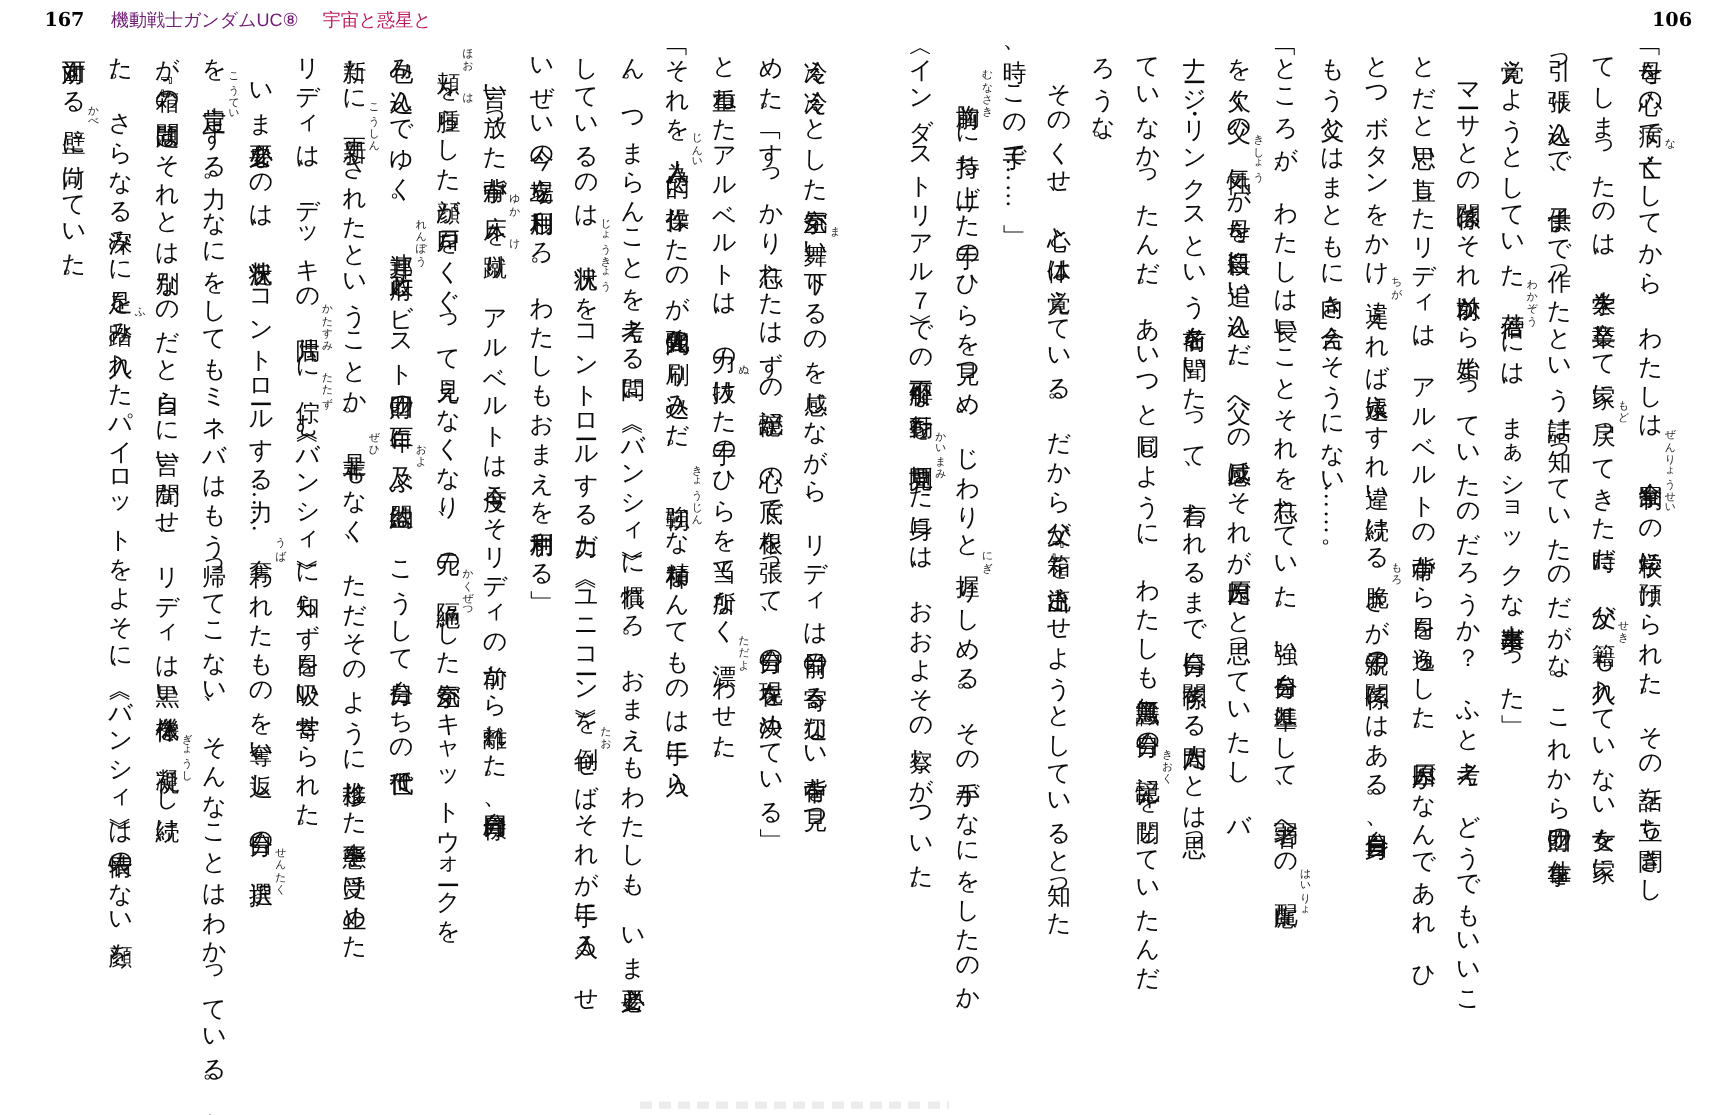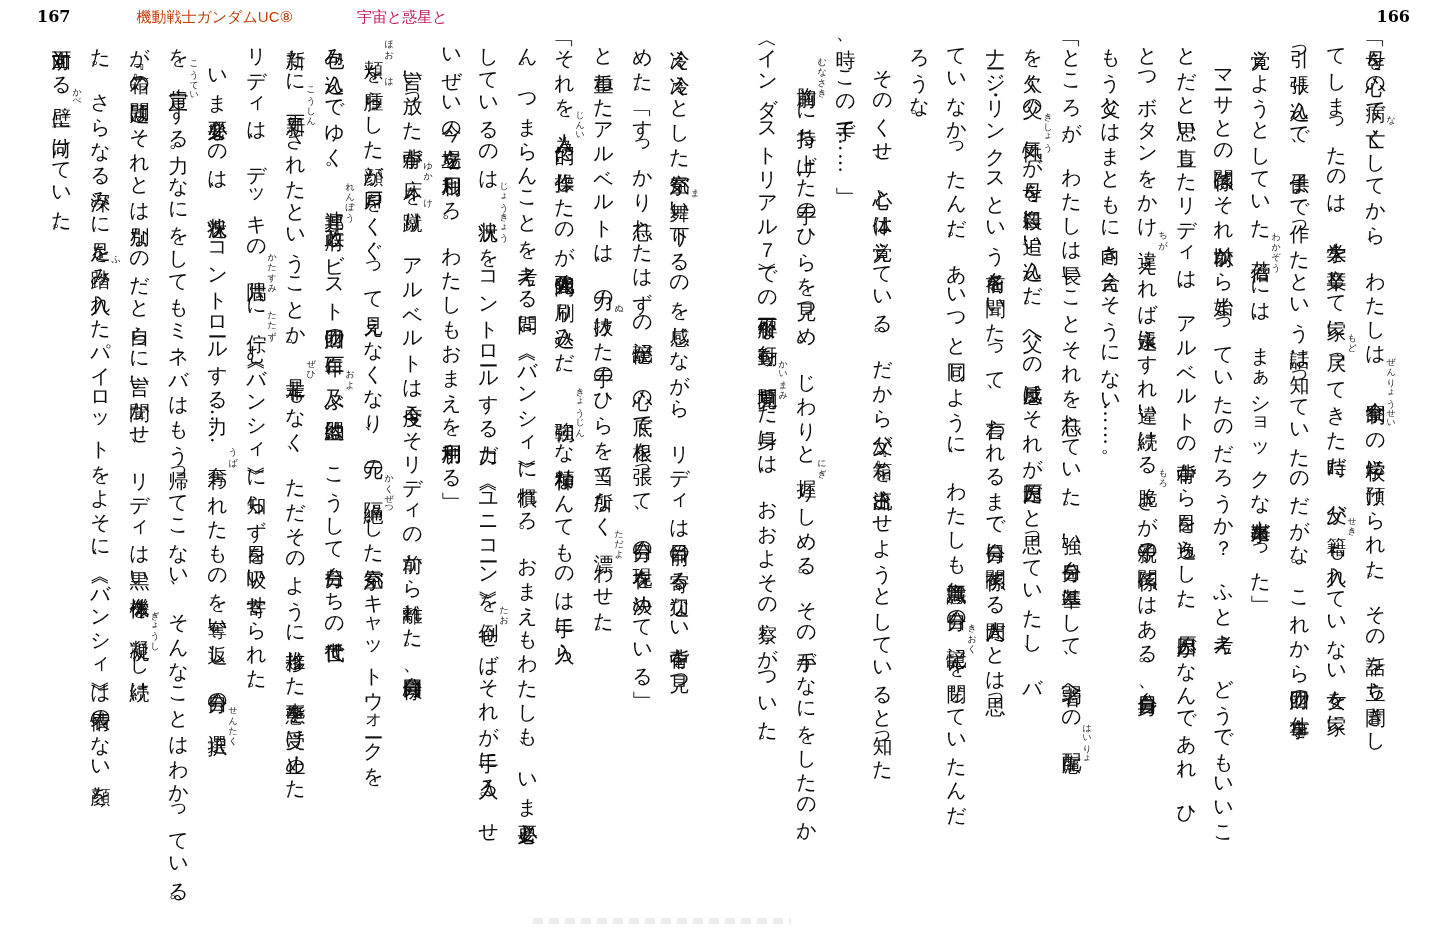--- a/index.html
+++ b/index.html
@@ -5,29 +5,29 @@
   html,body{margin:0;padding:0;}
   body{
     width:1440px;height:929px;position:relative;overflow:hidden;
     background:#ffffff;
     font-family:"DejaVu Serif","Liberation Serif",serif;
   }
   .spread{position:absolute;inset:0;}
 
   
   .running-head{position:absolute;top:7px;white-space:nowrap;color:#111;}
-  .running-head.left{left:37px;display:flex;align-items:baseline;gap:44px;}
+  .running-head.left{left:37px;display:flex;align-items:baseline;}
   .running-head.right{right:30px;}
   .pagenum{
     font-family:"DejaVu Serif","Liberation Serif",serif;
     font-weight:bold;font-size:16px;color:#000;
   }
   .head-series{
     font-family:"Liberation Sans","DejaVu Sans",sans-serif;
-    font-size:15px;margin-left:22px;color:#c2410c;
+    font-size:15px;margin-left:22px;color:#701a75;
   }
   .head-subtitle{
     font-family:"Liberation Sans","DejaVu Sans",sans-serif;
     font-size:15px;margin-left:20px;color:#be185d;
   }
 
   
   .page-text{
     position:absolute;top:34px;height:882px;
     writing-mode:vertical-rl;text-orientation:mixed;
@@ -56,21 +56,21 @@
 
 <div class="spread">
 
   <div class="running-head left">
     <span class="pagenum">167</span>
     <span class="head-series">機動戦士ガンダムUC⑧</span>
     <span class="head-subtitle">宇宙と惑星と</span>
   </div>
 
   <div class="running-head right">
-    <span class="pagenum">166</span>
+    <span class="pagenum">106</span>
   </div>
 
   <div class="page-text right-page" id="right-page">
       <div class="col">「母を心の病で<ruby>亡<rt>な</rt></ruby>くしてから、わたしは<ruby>全寮制<rt>ぜんりょうせい</rt></ruby>の学校に預けられた。その話を立ち聞きし</div>
       <div class="col">てしまったのは、大学を卒業して家に<ruby>戻<rt>もど</rt></ruby>ってきた時だ。父が<ruby>籍<rt>せき</rt></ruby>も入れていない女を家に</div>
       <div class="col">引っ張り込んで、子供まで作ったという話は知っていたのだがな。これから財団の仕事を</div>
       <div class="col">覚えようとしていた<ruby>若僧<rt>わかぞう</rt></ruby>には、まぁショックな出来事だった」</div>
       <div class="col">　マーサとの関係はそれ以前から始まっていたのだろうか？　ふと考え、どうでもいいこ</div>
       <div class="col">とだと思い直したリディは、アルベルトの背中から目を逸らした。原因がなんであれ、ひ</div>
       <div class="col">とつボタンをかけ<ruby>違<rt>ちが</rt></ruby>えれば永遠にすれ違い続ける<ruby>脆<rt>もろ</rt></ruby>さが親子の関係にはある。自分自身、</div>

